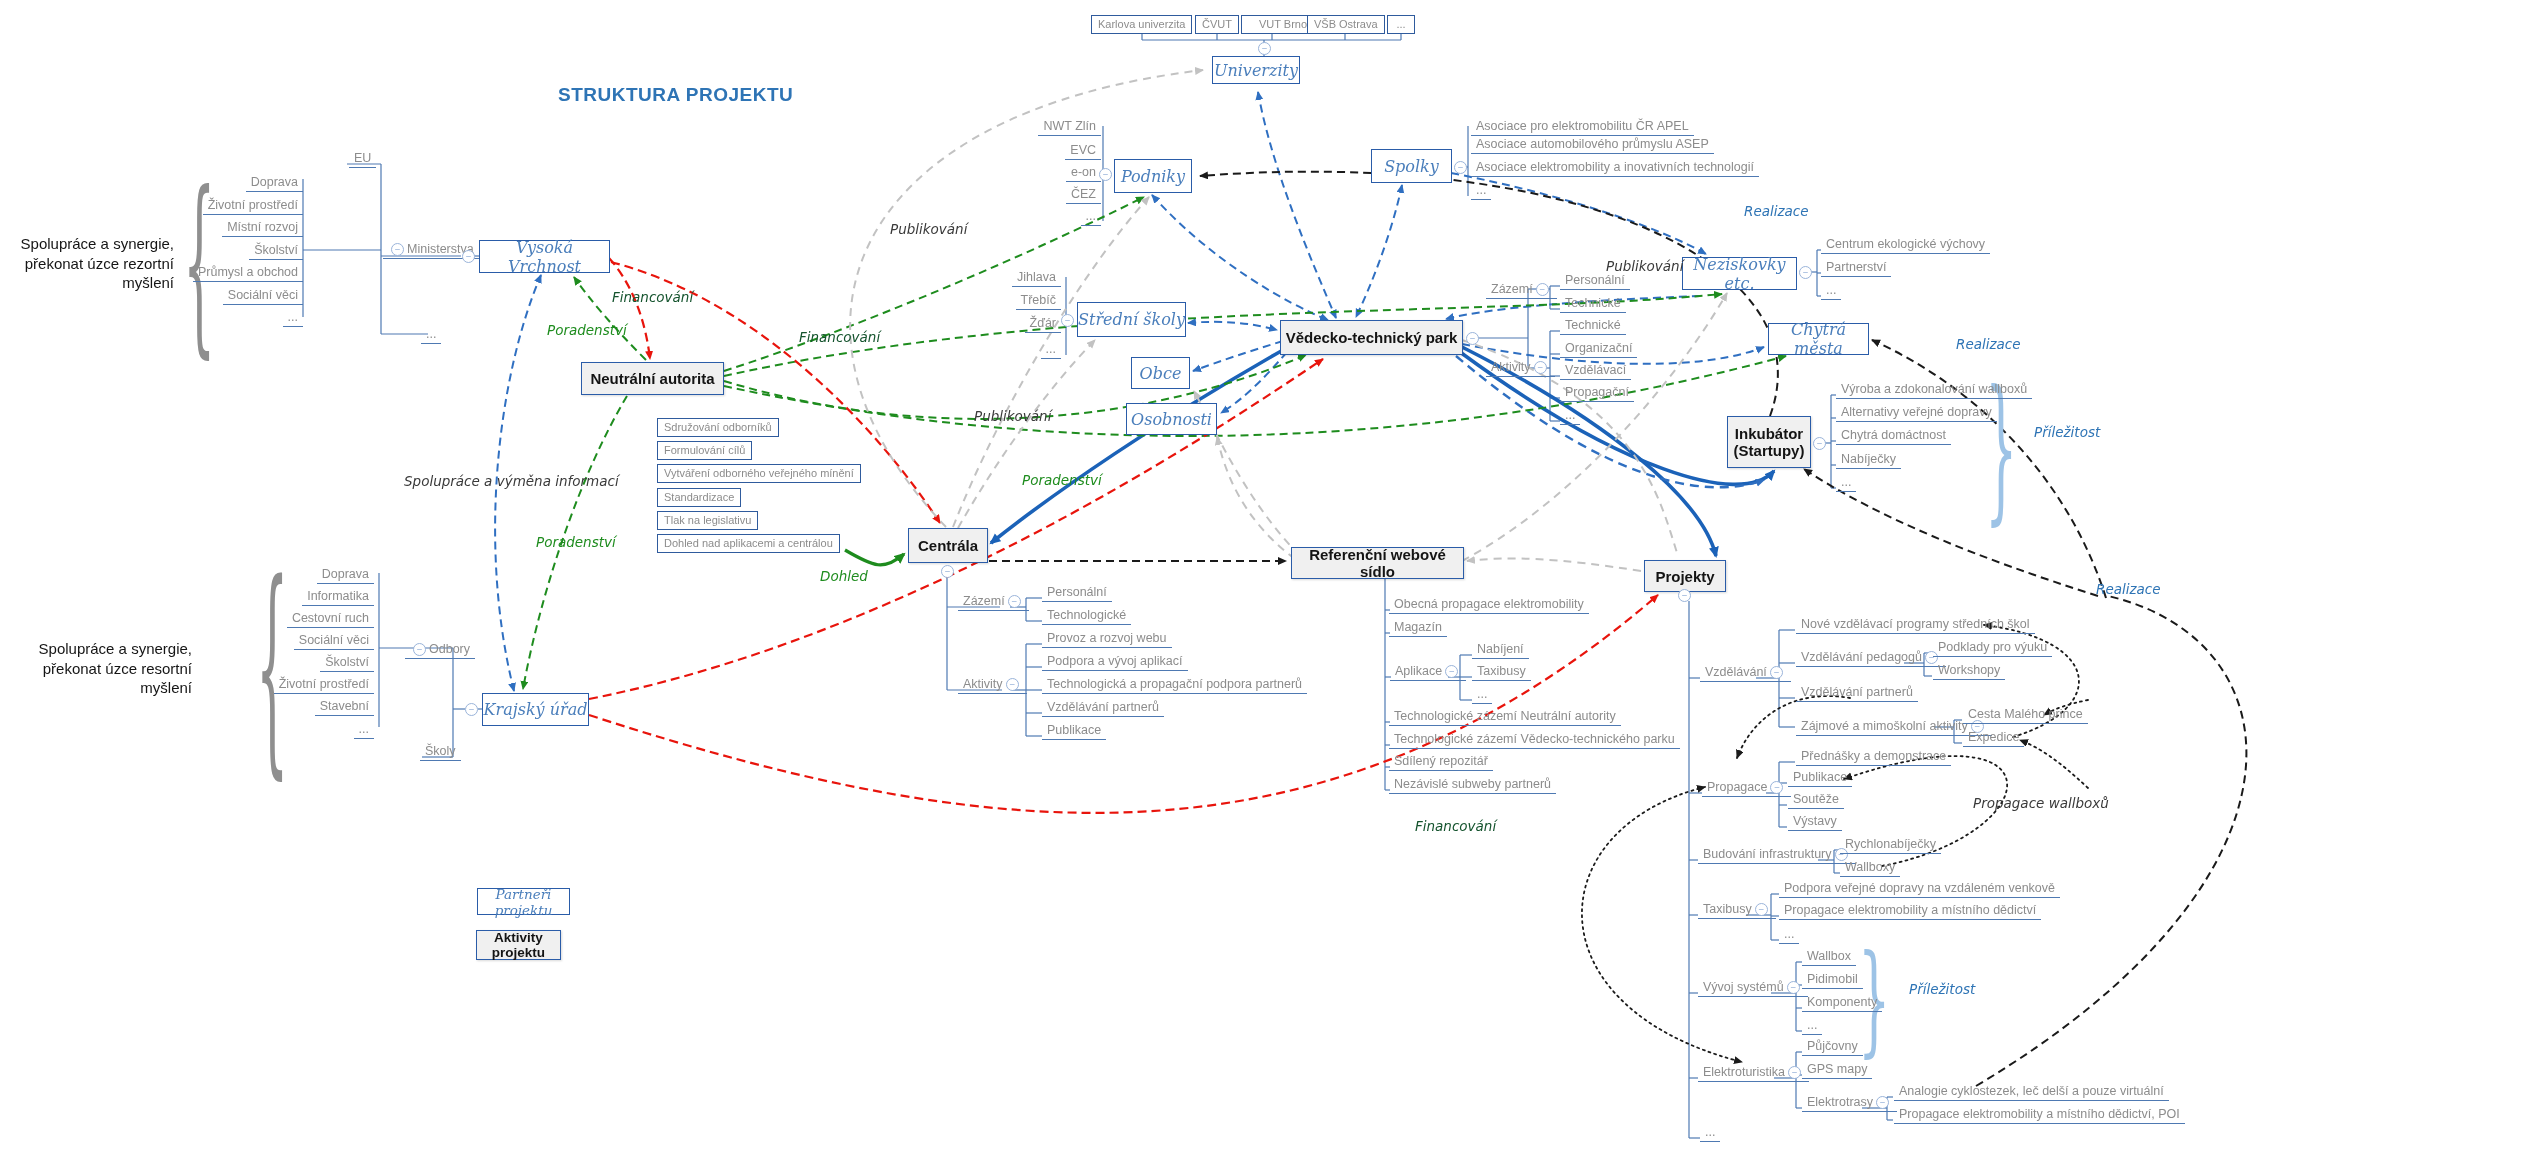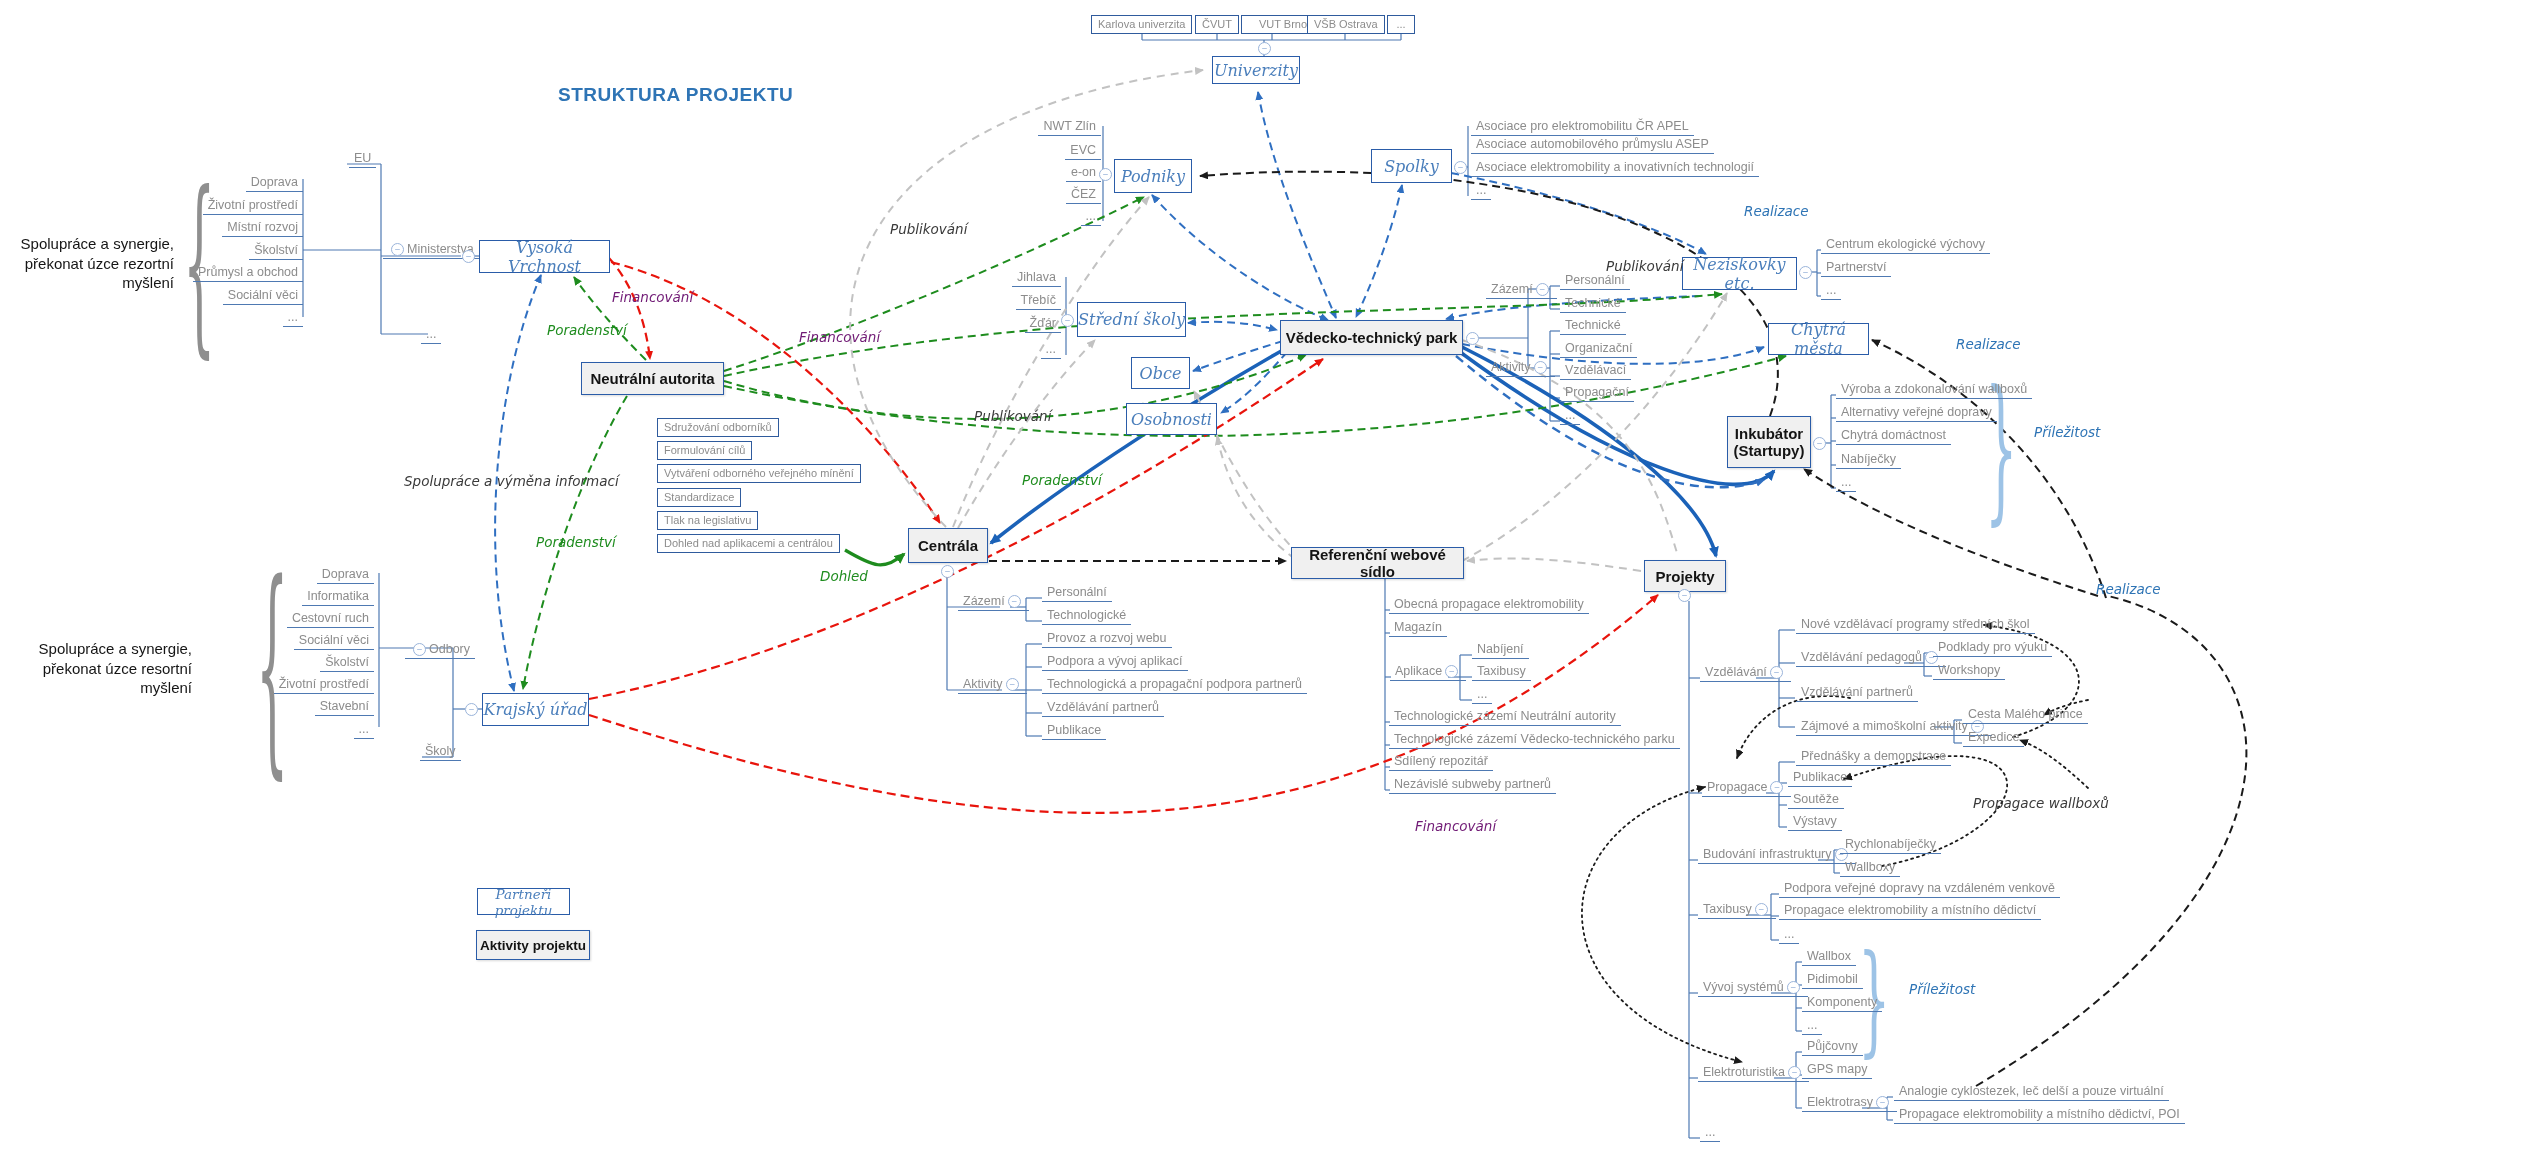--- a/index.html
+++ b/index.html
@@ -17,21 +17,21 @@
   .n-activity.small{font-size:13.5px;}
   .n-boxleaf{position:absolute;box-sizing:border-box;border:1.2px solid #2f5b9d;background:#fff;color:#8c8c8c;
              font:11px "Liberation Sans",sans-serif;padding:2px 6px 3px;white-space:nowrap;z-index:4;text-align:center;}
   .n-leaf{position:absolute;color:#8c8c8c;font:12.5px "Liberation Sans",sans-serif;padding:0 5px 2px;
           border-bottom:1.4px solid #4e79b2;white-space:nowrap;z-index:4;}
   .toggle{display:inline-block;width:11px;height:11px;border:1px solid #9ab4da;border-radius:50%;color:#9ab4da;
           font:9px/11px "DejaVu Sans Mono",monospace;text-align:center;vertical-align:1px;margin:0 3px;background:#fff;}
   .n-toggle{position:absolute;width:11px;height:11px;border:1px solid #9ab4da;border-radius:50%;color:#9ab4da;
           font:9px/11px "DejaVu Sans Mono",monospace;text-align:center;background:#fff;z-index:6;}
   .n-elabel{position:absolute;font:italic 13.5px "DejaVu Sans",sans-serif;white-space:nowrap;z-index:6;}
-  .c-red{color:#701a75}.c-green{color:#1e8c1e}.c-blue{color:#2e74b5}.c-dark{color:#3a3a3a}
+  .c-red{color:#14532d}.c-green{color:#1e8c1e}.c-blue{color:#2e74b5}.c-dark{color:#3a3a3a}
   .n-side{position:absolute;color:#151515;font:15px "Liberation Sans",sans-serif;text-align:right;
           white-space:pre-line;line-height:1.3;z-index:6;}
   .n-brace{position:absolute;font-family:"DejaVu Serif",serif;transform-origin:top left;z-index:3;}
   .b-gray{color:#8f8f8f}.b-blue{color:#9dc3e6}
 </style>
 </head>
 <body>
 
 <div id="canvas">
   <svg class="edges" width="2546" height="1159" viewBox="0 0 2546 1159">
@@ -255,21 +255,21 @@
     <div class="n-partner" style="left: 1768px; top: 323px; width: 101px; height: 32px;">Chytrá města</div>
     <div class="n-partner" style="left: 482px; top: 693px; width: 107px; height: 33px;">Krajský úřad</div>
     <div class="n-partner small" style="left: 477px; top: 888px; width: 93px; height: 27px;">Partneři projektu</div>
     <div class="n-activity" style="left: 581px; top: 362px; width: 143px; height: 33px;">Neutrální autorita</div>
     <div class="n-activity" style="left: 1280px; top: 320px; width: 183px; height: 35px;">Vědecko-technický park</div>
     <div class="n-activity" style="left: 908px; top: 528px; width: 80px; height: 35px;">Centrála</div>
     <div class="n-activity" style="left: 1291px; top: 547px; width: 173px; height: 32px;">Referenční webové sídlo</div>
     <div class="n-activity" style="left: 1644px; top: 560px; width: 82px; height: 32px;">Projekty</div>
     <div class="n-activity" style="left: 1727px; top: 416px; width: 84px; height: 52px;">Inkubátor
 (Startupy)</div>
-    <div class="n-activity small" style="left: 476px; top: 930px; width: 114px; height: 30px;">Aktivity projektu</div>
+    <div class="n-activity small" style="left: 476px; top: 930px; width: 85px; height: 30px;">Aktivity projektu</div>
     <div class="n-boxleaf" style="left: 1091px; top: 15px;">Karlova univerzita</div>
     <div class="n-boxleaf" style="left: 1195px; top: 15px;">ČVUT</div>
     <div class="n-boxleaf" style="left: 1241px; top: 15px; padding-left: 17px;">VUT Brno</div>
     <div class="n-boxleaf" style="left: 1307px; top: 15px;">VŠB Ostrava</div>
     <div class="n-boxleaf" style="left: 1387px; top: 15px; width: 28px;">...</div>
     <div class="n-boxleaf" style="left: 657px; top: 418px;">Sdružování odborníků</div>
     <div class="n-boxleaf" style="left: 657px; top: 441px;">Formulování cílů</div>
     <div class="n-boxleaf" style="left: 657px; top: 464px;">Vytváření odborného veřejného mínění</div>
     <div class="n-boxleaf" style="left: 657px; top: 488px;">Standardizace</div>
     <div class="n-boxleaf" style="left: 657px; top: 511px;">Tlak na legislativu</div>

